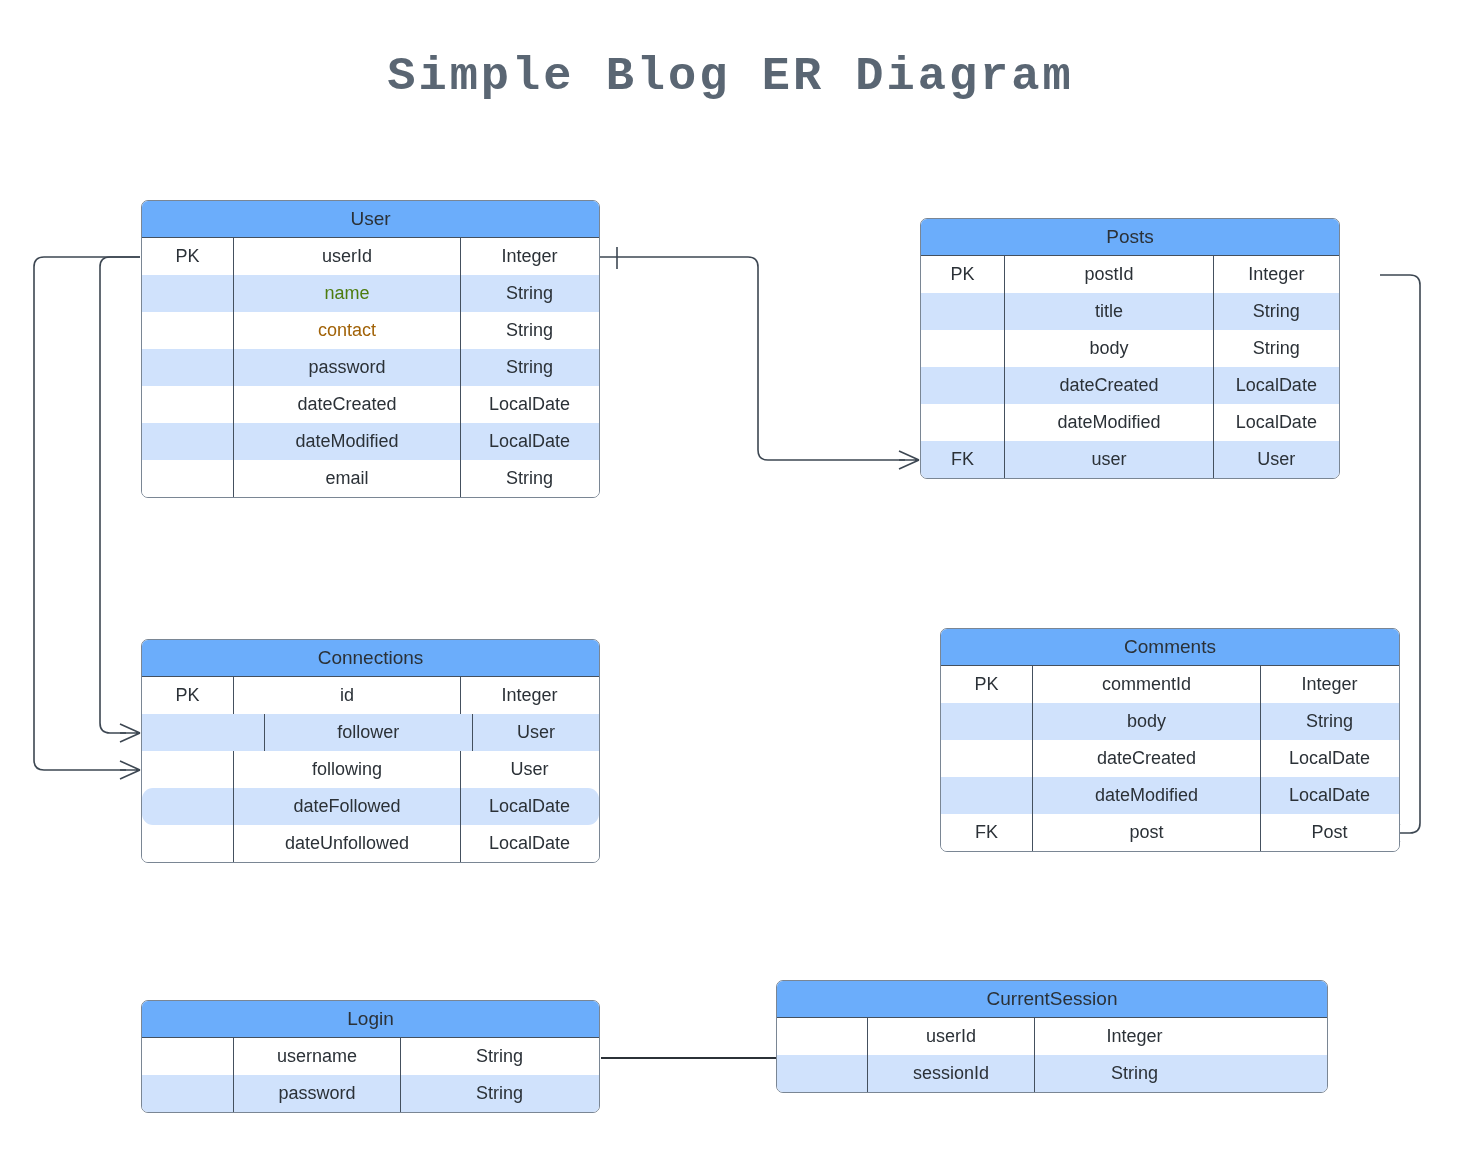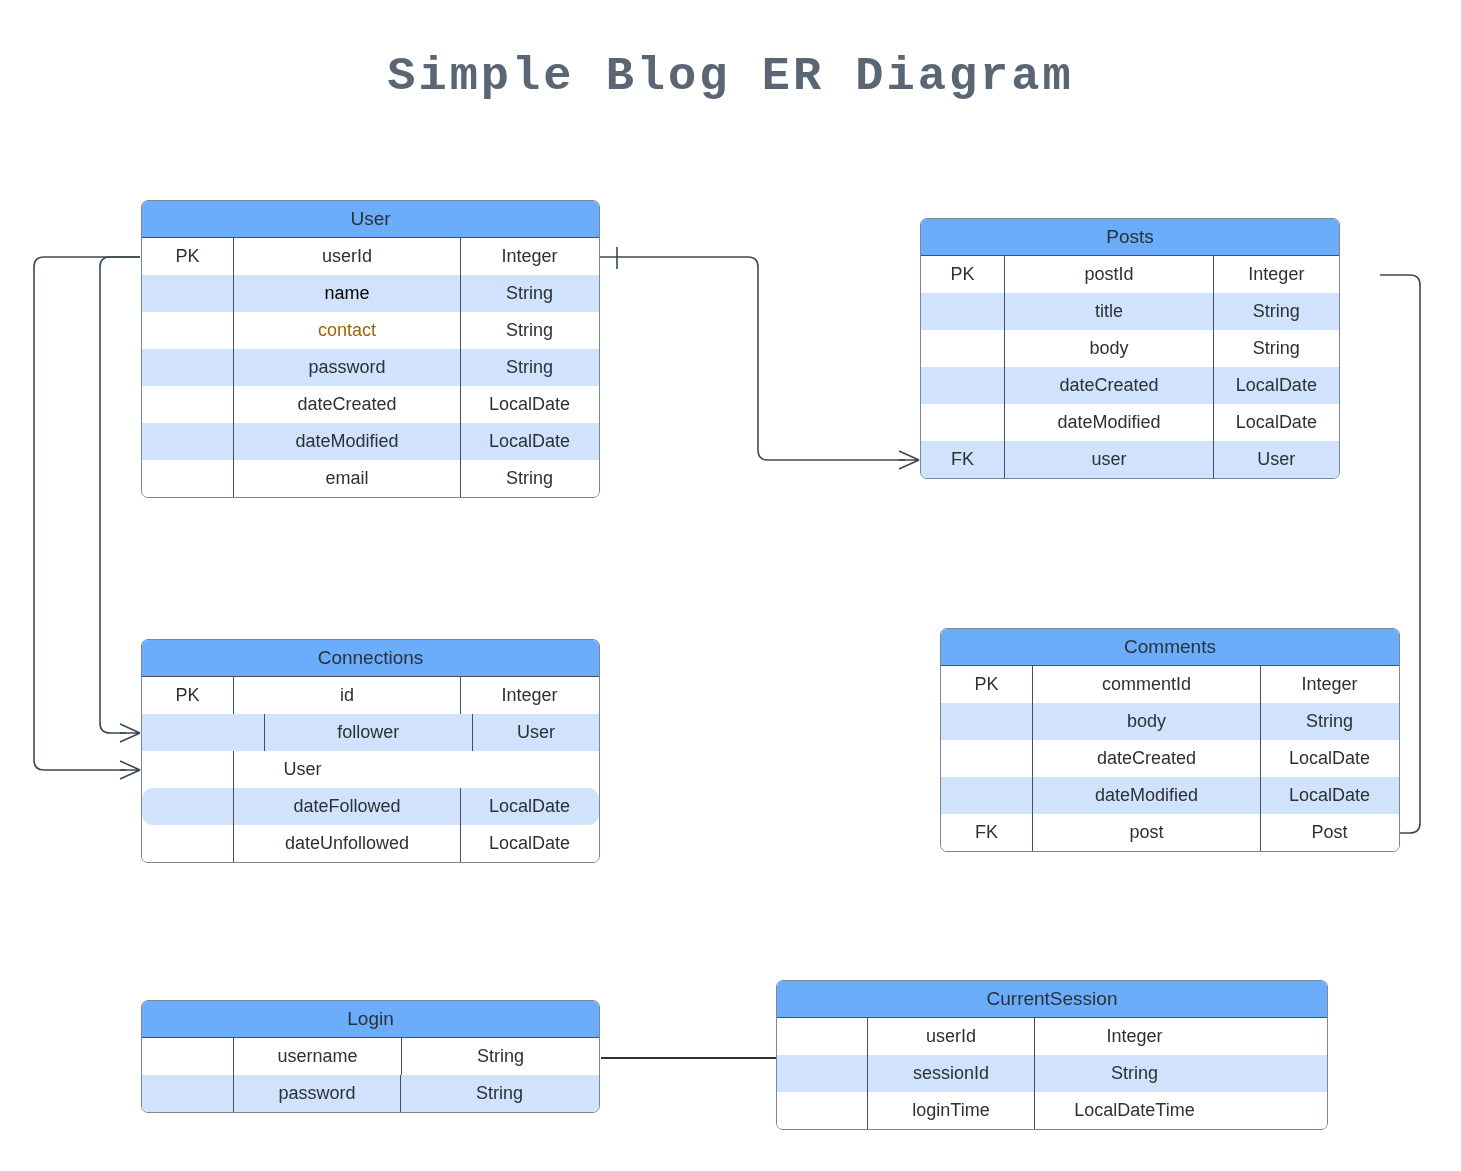--- a/index.html
+++ b/index.html
@@ -133,21 +133,21 @@
 <div class="entity" style="left: 141px; top: 200px; width: 459px; border-color: rgb(122, 134, 148);">
       <div class="entity-header" style="height: 37px; background: rgb(107, 173, 251); border-bottom-color: rgb(68, 80, 94); color: rgb(43, 49, 55);">User</div>
       <div class="entity-body">
         <div class="attr-row" style="height: 37px; background: rgb(255, 255, 255); border-bottom: 0px solid transparent;">
           <div class="cell cell-key" style="width: 92px; border-right-color: rgb(68, 80, 94); color: rgb(43, 49, 55);">PK</div>
           <div class="cell cell-name" style="width: 227px; border-right-color: rgb(68, 80, 94); color: rgb(43, 49, 55);">userId</div>
           <div class="cell cell-type" style="width: 137px; color: rgb(43, 49, 55);">Integer</div>
         </div>
         <div class="attr-row alt" style="height: 37px; background: rgb(208, 226, 252); border-bottom: 0px solid transparent;">
           <div class="cell cell-key" style="width: 92px; border-right-color: rgb(68, 80, 94); color: rgb(43, 49, 55);"></div>
-          <div class="cell cell-name" style="width: 227px; border-right-color: rgb(68, 80, 94); color: #000000;">name</div>
+          <div class="cell cell-name" style="width: 227px; border-right-color: rgb(68, 80, 94); color: #4d7c0f;">name</div>
           <div class="cell cell-type" style="width: 137px; color: rgb(43, 49, 55);">String</div>
         </div>
         <div class="attr-row" style="height: 37px; background: rgb(255, 255, 255); border-bottom: 0px solid transparent;">
           <div class="cell cell-key" style="width: 92px; border-right-color: rgb(68, 80, 94); color: rgb(43, 49, 55);"></div>
           <div class="cell cell-name" style="width: 227px; border-right-color: rgb(68, 80, 94); color: #a16207; text-align: center;">contact</div>
           <div class="cell cell-type" style="width: 137px; color: rgb(43, 49, 55);">String</div>
         </div>
         <div class="attr-row alt" style="height: 37px; background: rgb(208, 226, 252); border-bottom: 0px solid transparent;">
           <div class="cell cell-key" style="width: 92px; border-right-color: rgb(68, 80, 94); color: rgb(43, 49, 55);"></div>
           <div class="cell cell-name" style="width: 227px; border-right-color: rgb(68, 80, 94); color: rgb(43, 49, 55);">password</div>
@@ -213,20 +213,21 @@
           <div class="cell cell-name" style="width: 227px; border-right-color: rgb(68, 80, 94); color: rgb(43, 49, 55);">id</div>
           <div class="cell cell-type" style="width: 137px; color: rgb(43, 49, 55);">Integer</div>
         </div>
         <div class="attr-row alt" style="height: 37px; background: rgb(208, 226, 252); border-bottom: 0px solid transparent; padding-left: 38px;">
           <div class="cell cell-key" style="width: 92px; border-right-color: rgb(68, 80, 94); color: rgb(43, 49, 55);"></div>
           <div class="cell cell-name" style="width: 227px; border-right-color: rgb(68, 80, 94); color: rgb(43, 49, 55);">follower</div>
           <div class="cell cell-type" style="width: 137px; color: rgb(43, 49, 55);">User</div>
         </div>
         <div class="attr-row" style="height: 37px; background: rgb(255, 255, 255); border-bottom: 0px solid transparent;">
           <div class="cell cell-key" style="width: 92px; border-right-color: rgb(68, 80, 94); color: rgb(43, 49, 55);"></div>
+          <div class="cell cell-name" style="width: 227px; border-right-color: rgb(68, 80, 94); color: rgb(43, 49, 55);">following</div>
           <div class="cell cell-type" style="width: 137px; color: rgb(43, 49, 55);">User</div>
         </div>
         <div class="attr-row alt" style="height: 37px; background: rgb(208, 226, 252); border-bottom: 0px solid transparent; border-radius: 11px;">
           <div class="cell cell-key" style="width: 92px; border-right-color: rgb(68, 80, 94); color: rgb(43, 49, 55);"></div>
           <div class="cell cell-name" style="width: 227px; border-right-color: rgb(68, 80, 94); color: rgb(43, 49, 55);">dateFollowed</div>
           <div class="cell cell-type" style="width: 137px; color: rgb(43, 49, 55);">LocalDate</div>
         </div>
         <div class="attr-row" style="height: 37px; background: rgb(255, 255, 255);">
           <div class="cell cell-key" style="width: 92px; border-right-color: rgb(68, 80, 94); color: rgb(43, 49, 55);"></div>
           <div class="cell cell-name" style="width: 227px; border-right-color: rgb(68, 80, 94); color: rgb(43, 49, 55);">dateUnfollowed</div>
@@ -260,21 +261,21 @@
         <div class="attr-row" style="height: 37px; background: rgb(255, 255, 255);">
           <div class="cell cell-key" style="width: 92px; border-right-color: rgb(68, 80, 94); color: rgb(43, 49, 55);">FK</div>
           <div class="cell cell-name" style="width: 228px; border-right-color: rgb(68, 80, 94); color: rgb(43, 49, 55);">post</div>
           <div class="cell cell-type" style="width: 137px; color: rgb(43, 49, 55);">Post</div>
         </div>
       </div>
     </div>
     <div class="entity" style="left: 141px; top: 1000px; width: 459px; border-color: rgb(122, 134, 148);">
       <div class="entity-header" style="height: 37px; background: rgb(107, 173, 251); border-bottom-color: rgb(68, 80, 94); color: rgb(43, 49, 55);">Login</div>
       <div class="entity-body">
-        <div class="attr-row" style="height: 37px; background: rgb(255, 255, 255); border-bottom: 0px solid transparent; justify-content: space-between;">
+        <div class="attr-row" style="height: 37px; background: rgb(255, 255, 255); border-bottom: 0px solid transparent;">
           <div class="cell cell-key" style="width: 92px; border-right-color: rgb(68, 80, 94); color: rgb(43, 49, 55);"></div>
           <div class="cell cell-name" style="width: 167px; border-right-color: rgb(68, 80, 94); color: rgb(43, 49, 55);">username</div>
           <div class="cell cell-type" style="width: 197px; color: rgb(43, 49, 55);">String</div>
         </div>
         <div class="attr-row alt" style="height: 37px; background: rgb(208, 226, 252);">
           <div class="cell cell-key" style="width: 92px; border-right-color: rgb(68, 80, 94); color: rgb(43, 49, 55);"></div>
           <div class="cell cell-name" style="width: 167px; border-right-color: rgb(68, 80, 94); color: rgb(43, 49, 55);">password</div>
           <div class="cell cell-type" style="width: 197px; color: rgb(43, 49, 55);">String</div>
         </div>
       </div>
@@ -285,20 +286,15 @@
         <div class="attr-row" style="height: 37px; background: rgb(255, 255, 255); border-bottom: 0px solid transparent;">
           <div class="cell cell-key" style="width: 91px; border-right-color: rgb(68, 80, 94); color: rgb(43, 49, 55);"></div>
           <div class="cell cell-name" style="width: 167px; border-right-color: rgb(68, 80, 94); color: rgb(43, 49, 55);">userId</div>
           <div class="cell cell-type" style="width: 199px; color: rgb(43, 49, 55);">Integer</div>
         </div>
         <div class="attr-row alt" style="height: 37px; background: rgb(208, 226, 252); border-bottom: 0px solid transparent;">
           <div class="cell cell-key" style="width: 91px; border-right-color: rgb(68, 80, 94); color: rgb(43, 49, 55);"></div>
           <div class="cell cell-name" style="width: 167px; border-right-color: rgb(68, 80, 94); color: rgb(43, 49, 55);">sessionId</div>
           <div class="cell cell-type" style="width: 199px; color: rgb(43, 49, 55);">String</div>
         </div>
-        <div class="attr-row" style="height: 37px; background: rgb(255, 255, 255);">
-          <div class="cell cell-key" style="width: 91px; border-right-color: rgb(68, 80, 94); color: rgb(43, 49, 55);"></div>
-          <div class="cell cell-name" style="width: 167px; border-right-color: rgb(68, 80, 94); color: rgb(43, 49, 55);">loginTime</div>
-          <div class="cell cell-type" style="width: 199px; color: rgb(43, 49, 55);">LocalDateTime</div>
-        </div>
       </div>
     </div>
   </div>
 
 </body></html>

